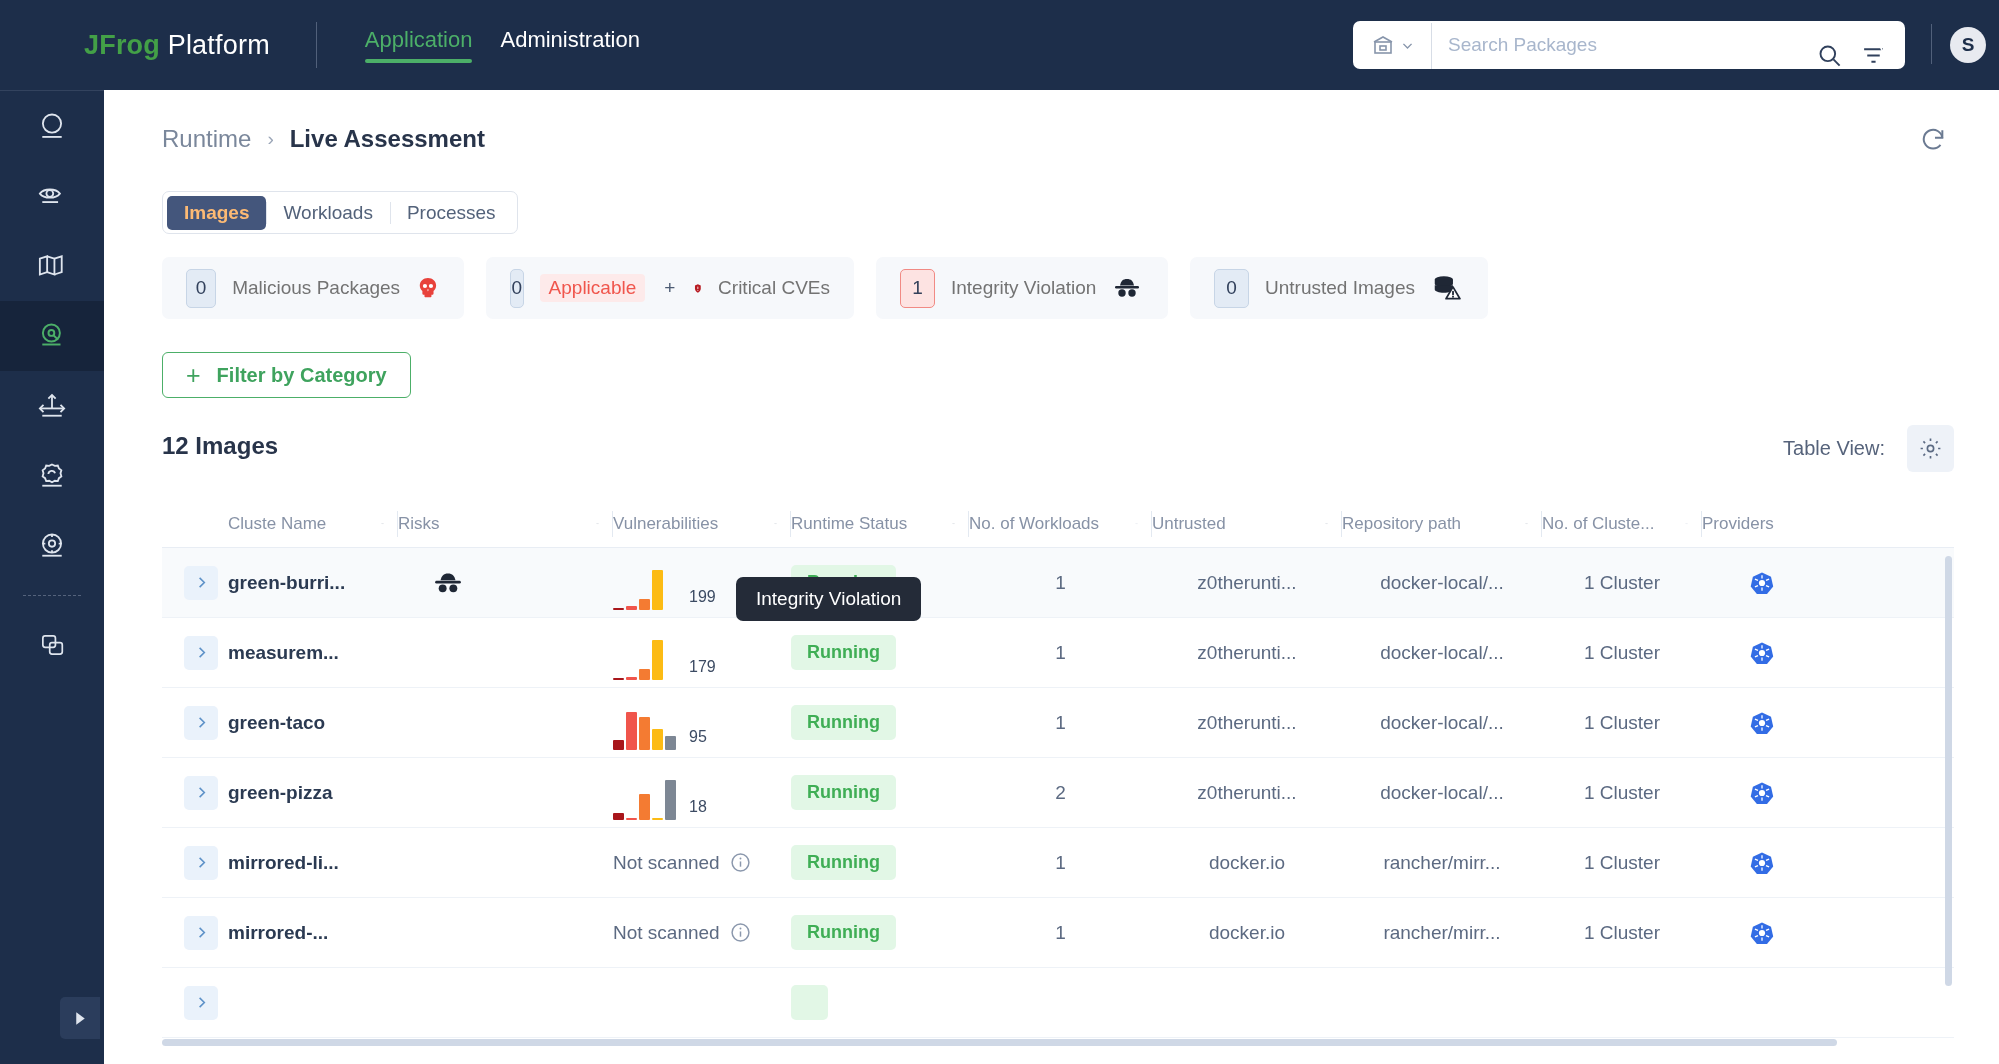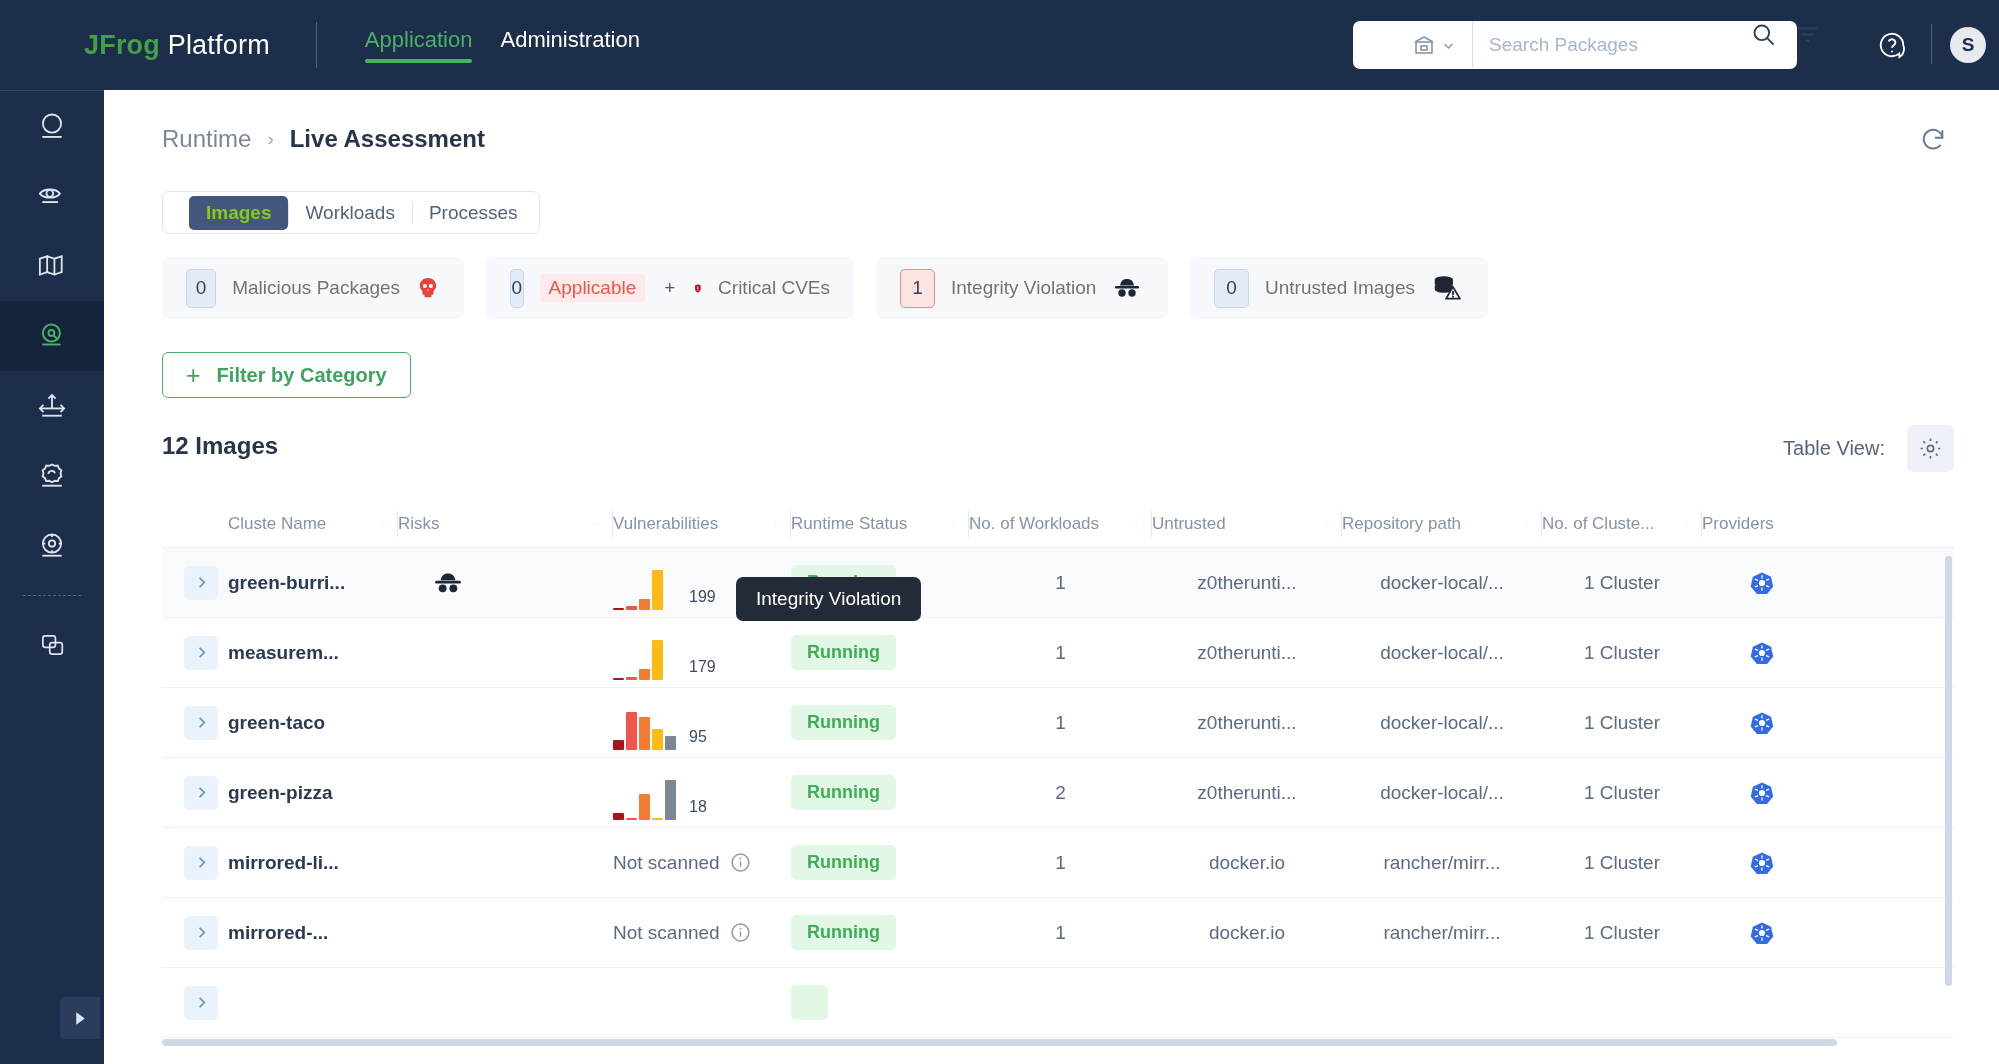--- a/index.html
+++ b/index.html
@@ -30,22 +30,22 @@
     font-size: 22px; color: #ffffff; padding-bottom: 10px; position: relative;
     cursor: pointer; white-space: nowrap;
   }
   .topnav-item.active { color: #4caf68; }
   .topnav-item.active::after {
     content: ""; position: absolute; left: 0; right: 0; bottom: 0;
     height: 4px; background: #4caf68; border-radius: 2px;
   }
 
   .search-wrap {
-    position: absolute; left: 1353px; top: 21px; width: 444px; height: 48px;
-    background: #ffffff; border-radius: 7px; display: flex; align-items: flex-start; padding-left: 41px;
+    position: absolute; left: 1353px; top: 21px; width: 552px; height: 48px;
+    background: #ffffff; border-radius: 7px; display: flex; align-items: flex-end;
   }
   .search-scope {
     width: 78px; height: 100%; display: flex; align-items: center; justify-content: center;
     gap: 5px; cursor: pointer; flex: none;
   }
   .search-sep { width: 1px; height: 46px; background: #d7dde6; flex: none; }
   .search-input {
     flex: 1; height: 100%; border: 0; outline: 0; background: transparent;
     font-family: "Liberation Sans", sans-serif; font-size: 19px; color: #1d2e4a;
     padding: 0 16px;
@@ -108,21 +108,21 @@
     padding: 4px; background: #fff;
   }
   .tab {
     height: 34px; padding: 0 17px; display: flex; align-items: center; justify-content: center;
     font-size: 19px; color: #53627a; cursor: pointer; border-radius: 5px; position: relative;
     white-space: nowrap;
   }
   .tab + .tab::before {
     content:""; position:absolute; left:0; top:6px; bottom:6px; width:1px; background:#dfe4ec;
   }
-  .tab.active { background: #44567c; color: #84cc16; font-weight: 700; margin-left: 22px; }
+  .tab.active { background: #44567c; color: #fdba74; font-weight: 700; }
   .tab.active::before { display: none; }
 
   .cards { position: absolute; left: 58px; top: 167px; display: flex; gap: 22px; }
   .card {
     height: 62px; background: #f6f8fb; border-radius: 7px;
     display: flex; align-items: center; padding: 0 24px; gap: 16px; cursor: pointer;
     white-space: nowrap;
   }
   .card.w1 { width: 302px; }
   .card.w2 { width: 368px; }

